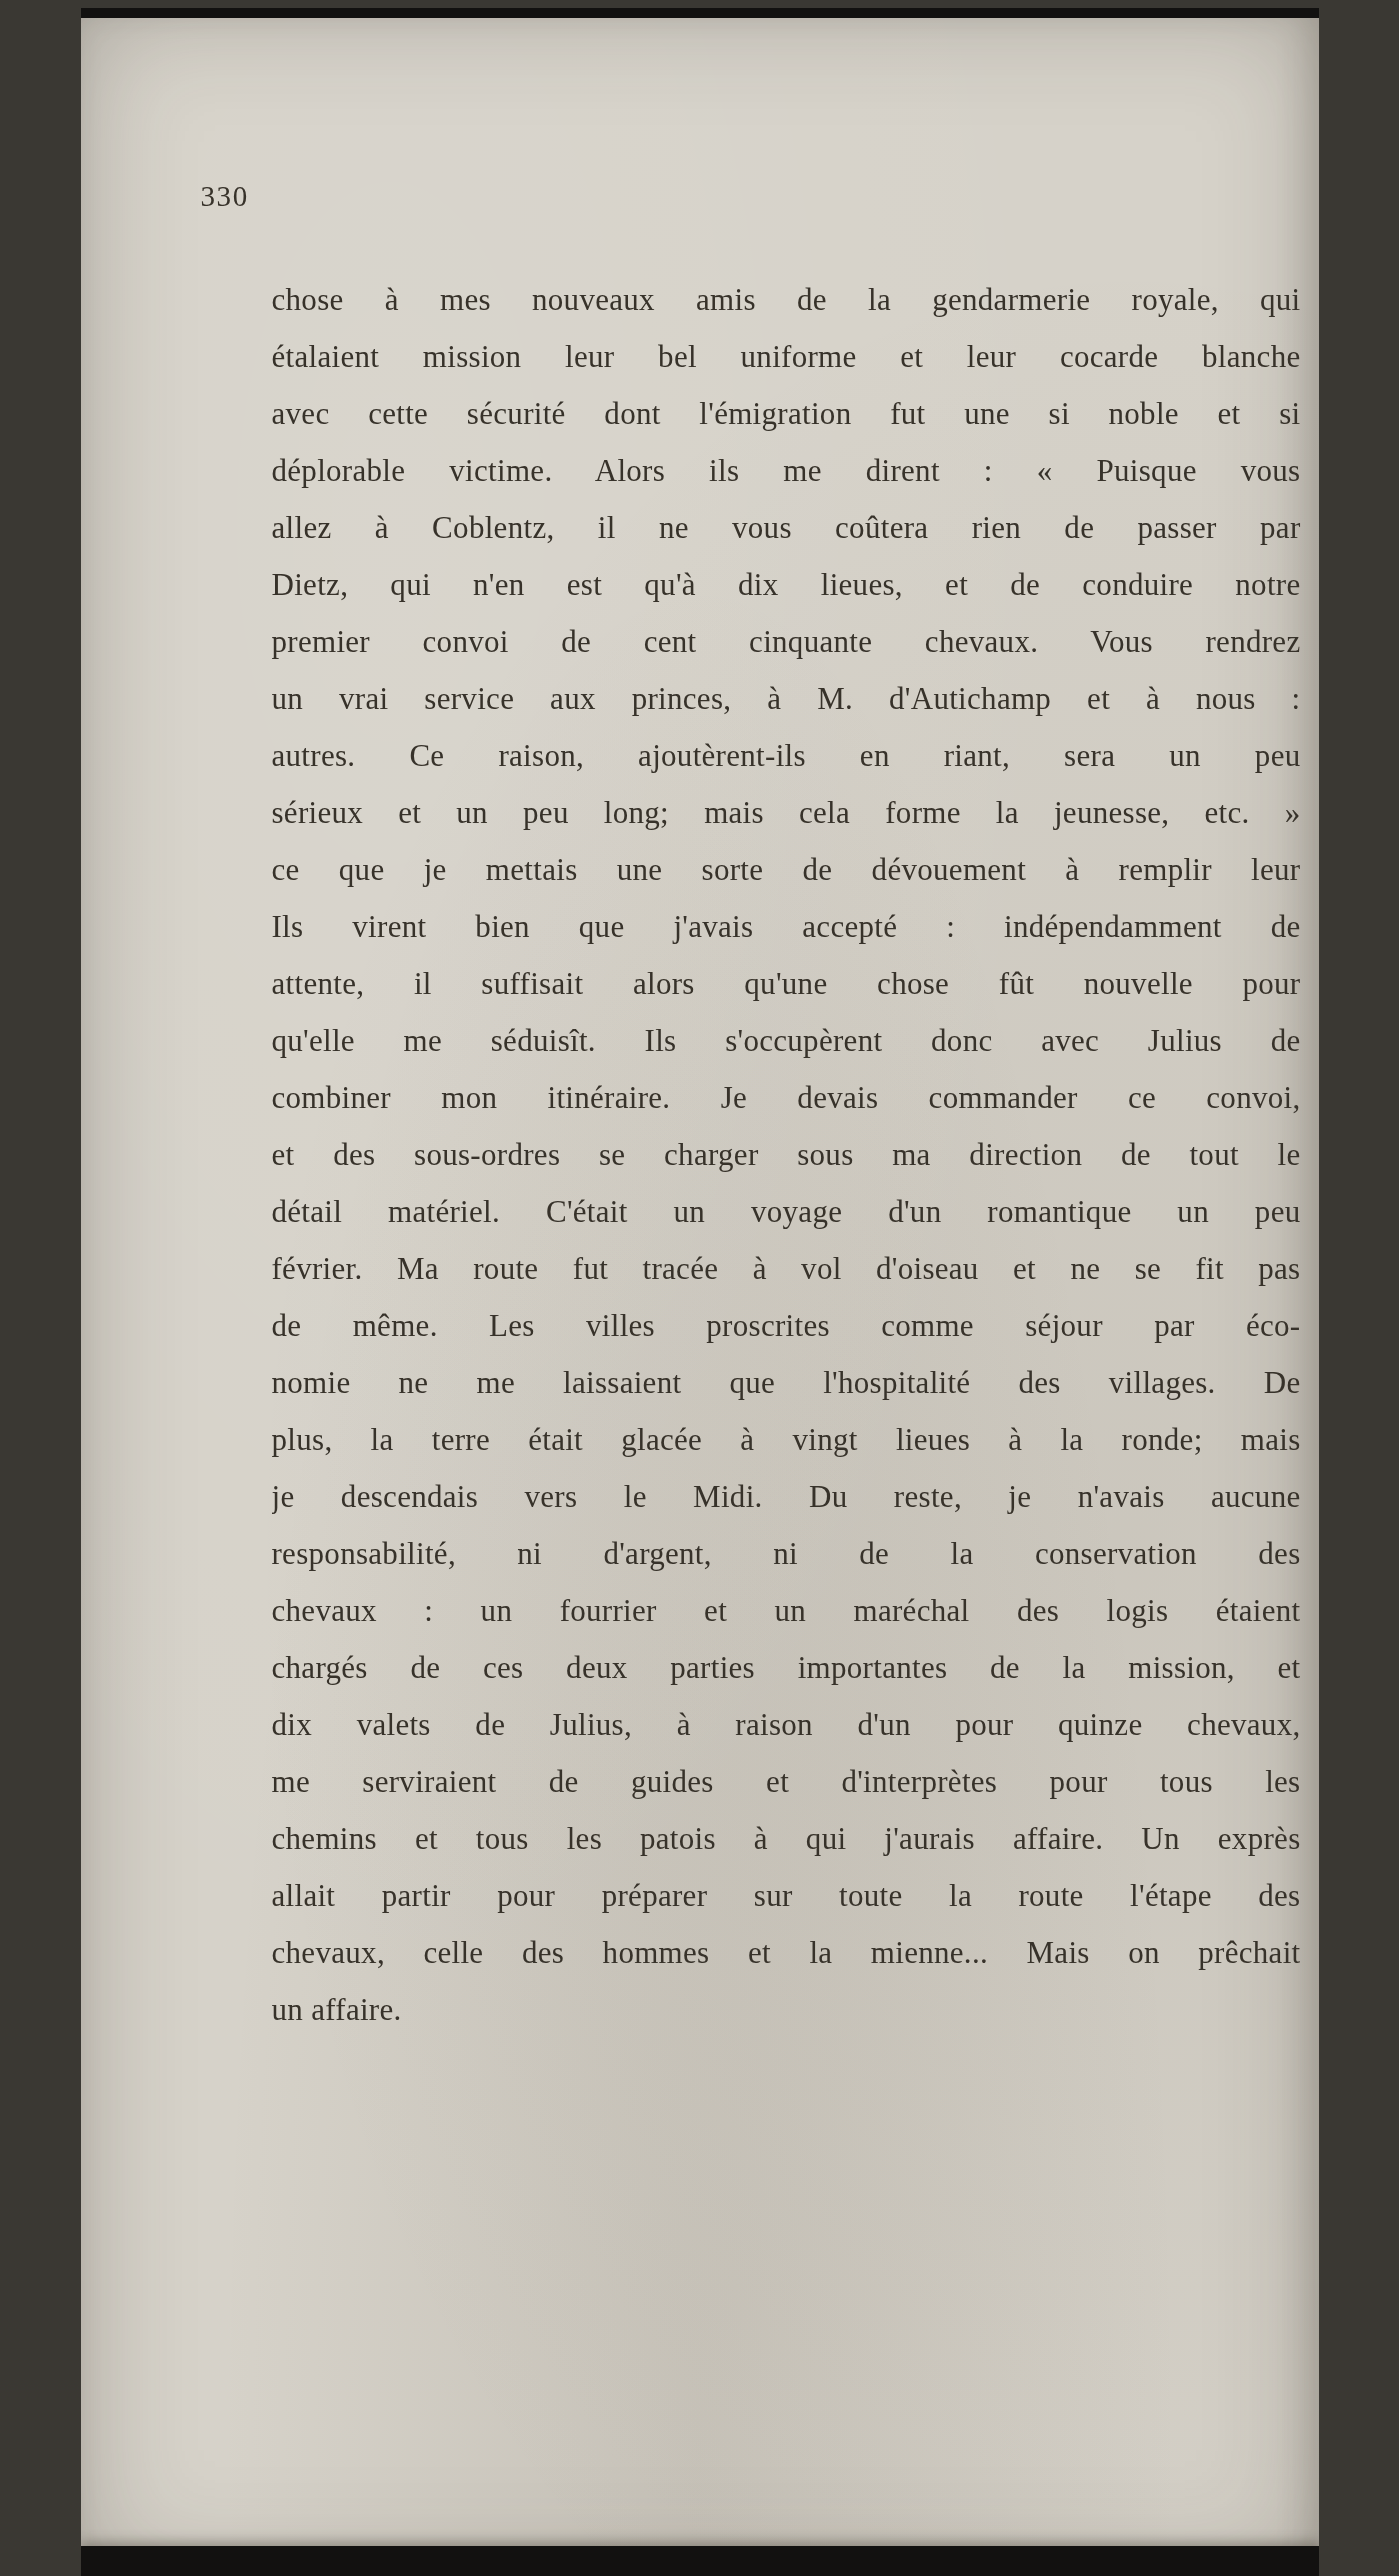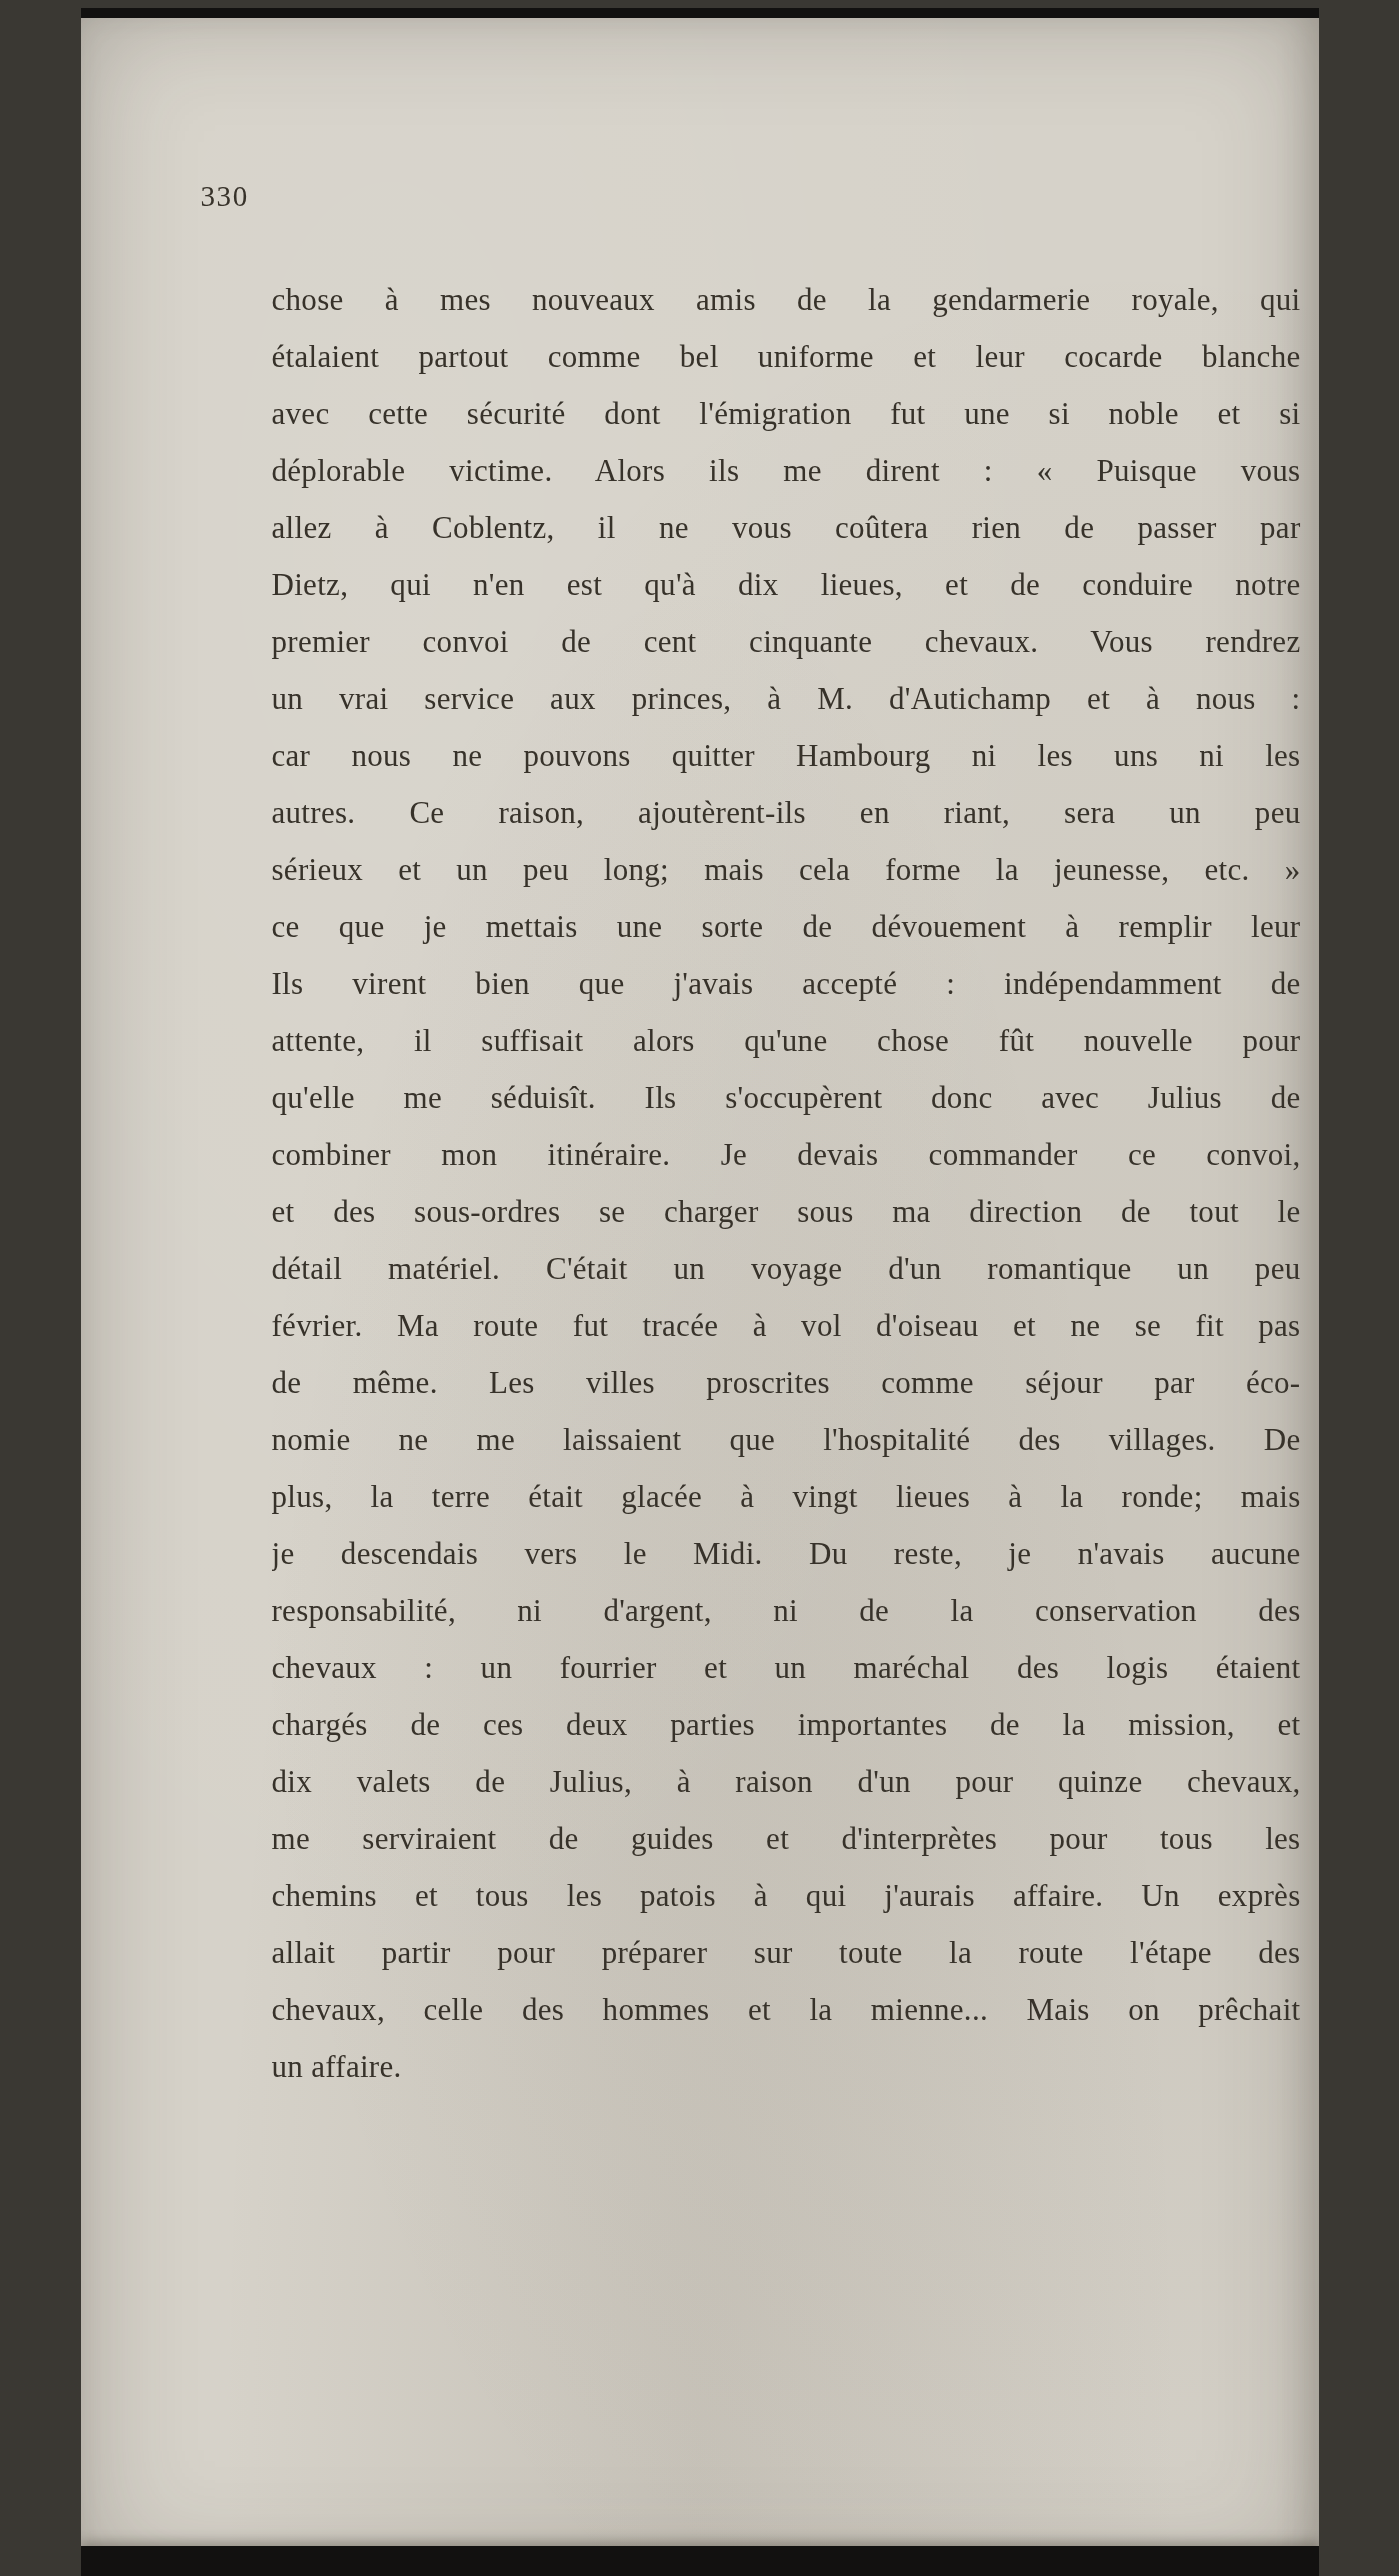--- a/index.html
+++ b/index.html
@@ -84,28 +84,27 @@
 <body>
 
 <div class="page">
   <div class="scan-edge-top"></div>
 
   <div class="folio">330</div>
 
 
   <div class="page-body">
       <div class="text-line">chose à mes nouveaux amis de la gendarmerie royale, qui</div>
-      <div class="text-line">étalaient partout comme bel uniforme et leur cocarde blanche</div>
+      <div class="text-line">étalaient mission leur bel uniforme et leur cocarde blanche</div>
       <div class="text-line">avec cette sécurité dont l'émigration fut une si noble et si</div>
       <div class="text-line">déplorable victime. Alors ils me dirent : « Puisque vous</div>
       <div class="text-line">allez à Coblentz, il ne vous coûtera rien de passer par</div>
       <div class="text-line">Dietz, qui n'en est qu'à dix lieues, et de conduire notre</div>
       <div class="text-line">premier convoi de cent cinquante chevaux. Vous rendrez</div>
       <div class="text-line">un vrai service aux princes, à M. d'Autichamp et à nous :</div>
-      <div class="text-line">car nous ne pouvons quitter Hambourg ni les uns ni les</div>
       <div class="text-line">autres. Ce raison, ajoutèrent-ils en riant, sera un peu</div>
       <div class="text-line">sérieux et un peu long; mais cela forme la jeunesse, etc. »</div>
       <div class="text-line">ce que je mettais une sorte de dévouement à remplir leur</div>
       <div class="text-line">Ils virent bien que j'avais accepté : indépendamment de</div>
       <div class="text-line">attente, il suffisait alors qu'une chose fût nouvelle pour</div>
       <div class="text-line">qu'elle me séduisît. Ils s'occupèrent donc avec Julius de</div>
       <div class="text-line">combiner mon itinéraire. Je devais commander ce convoi,</div>
       <div class="text-line">et des sous-ordres se charger sous ma direction de tout le</div>
       <div class="text-line">détail matériel. C'était un voyage d'un romantique un peu</div>
       <div class="text-line">février. Ma route fut tracée à vol d'oiseau et ne se fit pas</div>

